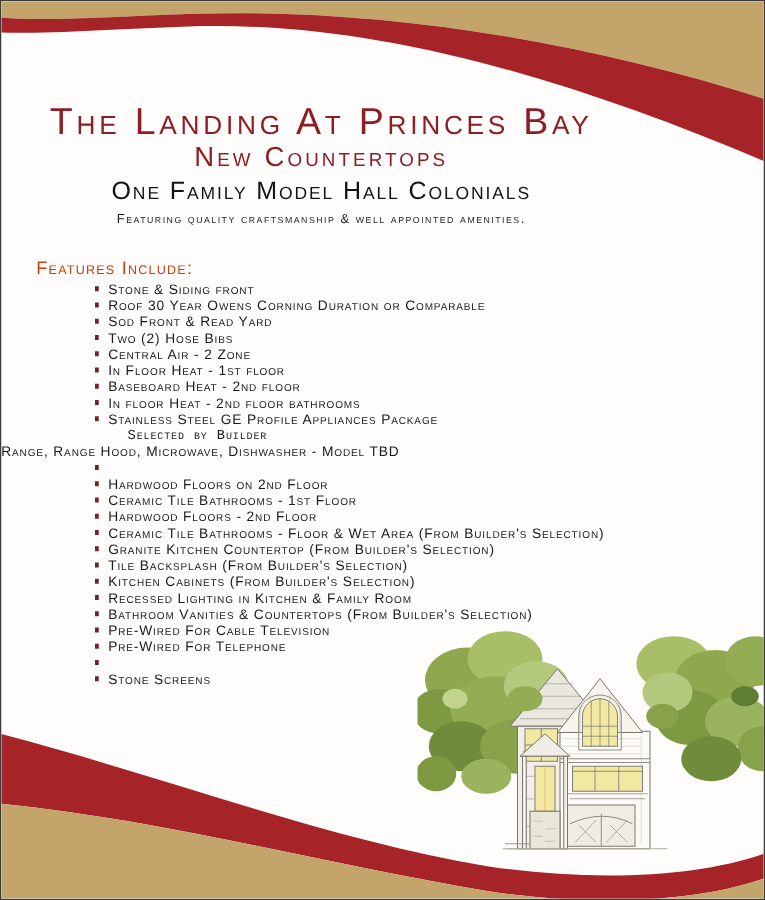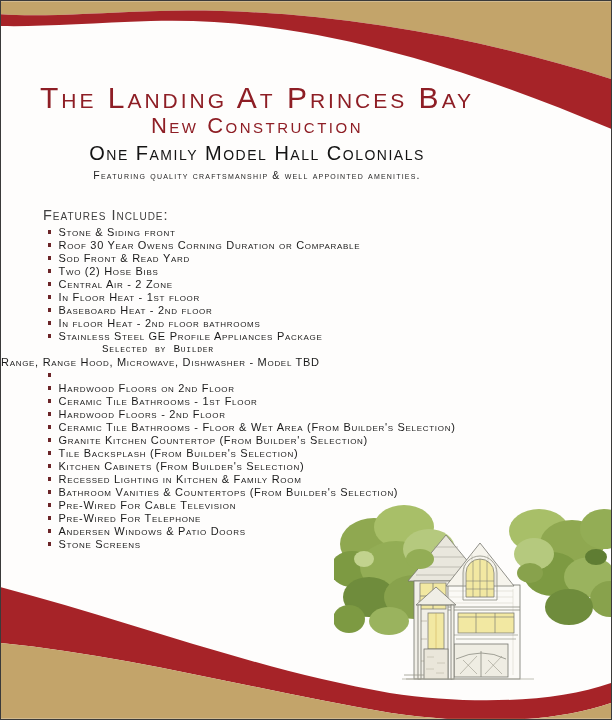--- a/index.html
+++ b/index.html
@@ -11,29 +11,29 @@
   svg{display:block;}
   .deco{position:absolute;top:0;left:0;z-index:1;pointer-events:none;}
   .content{position:absolute;top:0;left:0;width:100%;height:100%;z-index:2;}
   .hdr{position:absolute;left:0;width:512px;text-align:center;
        font-variant:small-caps;font-variant-caps:small-caps;white-space:nowrap;}
   .title{top:80px;font-size:30px;letter-spacing:3px;color:#8e1e25;font-weight:normal;}
   .subtitle1{top:112px;font-size:22px;letter-spacing:2.5px;color:#8e1e25;font-weight:normal;}
   .subtitle2{top:141px;font-size:20px;letter-spacing:1.5px;color:#141414;font-weight:normal;}
   .tagline{top:168px;font-size:10.5px;letter-spacing:1.2px;color:#1e1e1e;}
   .features-heading{
-    position:absolute;left:42px;top:206px;font-size:14.5px;letter-spacing:1px;
-    font-variant:small-caps;font-variant-caps:small-caps;color:#404040;}
+    position:absolute;left:28px;top:206px;font-size:14.5px;letter-spacing:1px;
+    font-variant:small-caps;font-variant-caps:small-caps;color:#c2410c;}
   ul.features{
     position:absolute;left:0;top:225px;width:612px;margin:0;padding:0;list-style:none;
     font-variant:small-caps;font-variant-caps:small-caps;}
   ul.features li{
     height:13px;line-height:13px;font-size:11px;letter-spacing:0.7px;
     white-space:nowrap;color:#1a1a1a;}
-  ul.features li.ind-0{padding-left:47px;}
+  ul.features li.ind-0{padding-left:75px;}
   ul.features li.ind-1{padding-left:101px;font-family:Liberation Mono, monospace;}
   ul.features li.ind-2{}
   .bullet{display:inline-block;width:2.5px;height:4.5px;background:#6b2427;
           margin-right:8px;position:relative;top:-2px;}
   .house{position:absolute;left:333px;top:488px;z-index:2;}
 </style>
 </head>
 <body>
 
 <div class="page">
@@ -114,21 +114,21 @@
       <path d="M70,186 h20 M72,190 h18" fill="none" stroke="#9a988c"></path>
 
       <path d="M68,190 H200" fill="none" stroke="#b0aea2"></path>
     </g>
     <ellipse cx="86" cy="70" rx="14" ry="10" fill="#93ad55"></ellipse>
     <ellipse cx="196" cy="84" rx="13" ry="10" fill="#88a24c"></ellipse>
   </svg>
 
   <div class="content">
     <div class="hdr title">The Landing At Princes Bay</div>
-    <div class="hdr subtitle1">New Construction</div>
+    <div class="hdr subtitle1">New Countertops</div>
     <div class="hdr subtitle2">One Family Model Hall Colonials</div>
     <div class="hdr tagline">Featuring quality craftsmanship &amp; well appointed amenities.</div>
     <div class="features-heading">Features Include:</div>
     <ul class="features" id="features-list">
         <li class="ind-0"><span class="bullet"></span><span>Stone &amp; Siding front</span></li>
         <li class="ind-0"><span class="bullet"></span><span>Roof 30 Year Owens Corning Duration or Comparable</span></li>
         <li class="ind-0"><span class="bullet"></span><span>Sod Front &amp; Read Yard</span></li>
         <li class="ind-0"><span class="bullet"></span><span>Two (2) Hose Bibs</span></li>
         <li class="ind-0"><span class="bullet"></span><span>Central Air - 2 Zone</span></li>
         <li class="ind-0"><span class="bullet"></span><span>In Floor Heat - 1st floor</span></li>
@@ -142,18 +142,18 @@
         <li class="ind-0"><span class="bullet"></span><span>Ceramic Tile Bathrooms - 1st Floor</span></li>
         <li class="ind-0"><span class="bullet"></span><span>Hardwood Floors - 2nd Floor</span></li>
         <li class="ind-0"><span class="bullet"></span><span>Ceramic Tile Bathrooms - Floor &amp; Wet Area (From Builder's Selection)</span></li>
         <li class="ind-0"><span class="bullet"></span><span>Granite Kitchen Countertop (From Builder's Selection)</span></li>
         <li class="ind-0"><span class="bullet"></span><span>Tile Backsplash (From Builder's Selection)</span></li>
         <li class="ind-0"><span class="bullet"></span><span>Kitchen Cabinets (From Builder's Selection)</span></li>
         <li class="ind-0"><span class="bullet"></span><span>Recessed Lighting in Kitchen &amp; Family Room</span></li>
         <li class="ind-0"><span class="bullet"></span><span>Bathroom Vanities &amp; Countertops (From Builder's Selection)</span></li>
         <li class="ind-0"><span class="bullet"></span><span>Pre-Wired For Cable Television</span></li>
         <li class="ind-0"><span class="bullet"></span><span>Pre-Wired For Telephone</span></li>
-        <li class="ind-0"><span class="bullet"></span><span>Andersen Windows &amp; Patio Doors</span></li>
+        <li class="ind-0"><span class="bullet"></span></li>
         <li class="ind-0"><span class="bullet"></span><span>Stone Screens</span></li>
       </ul>
   </div>
 
 </div>
 
 </body></html>

